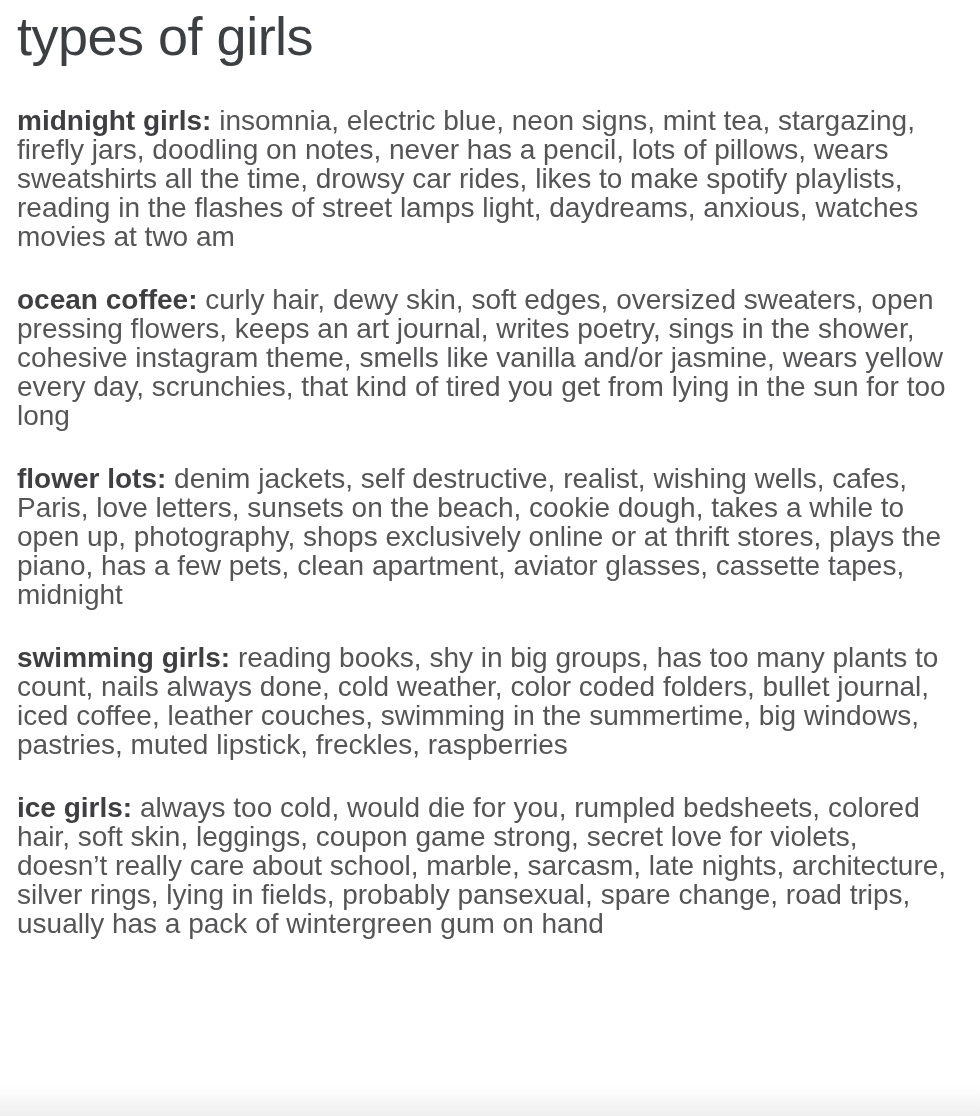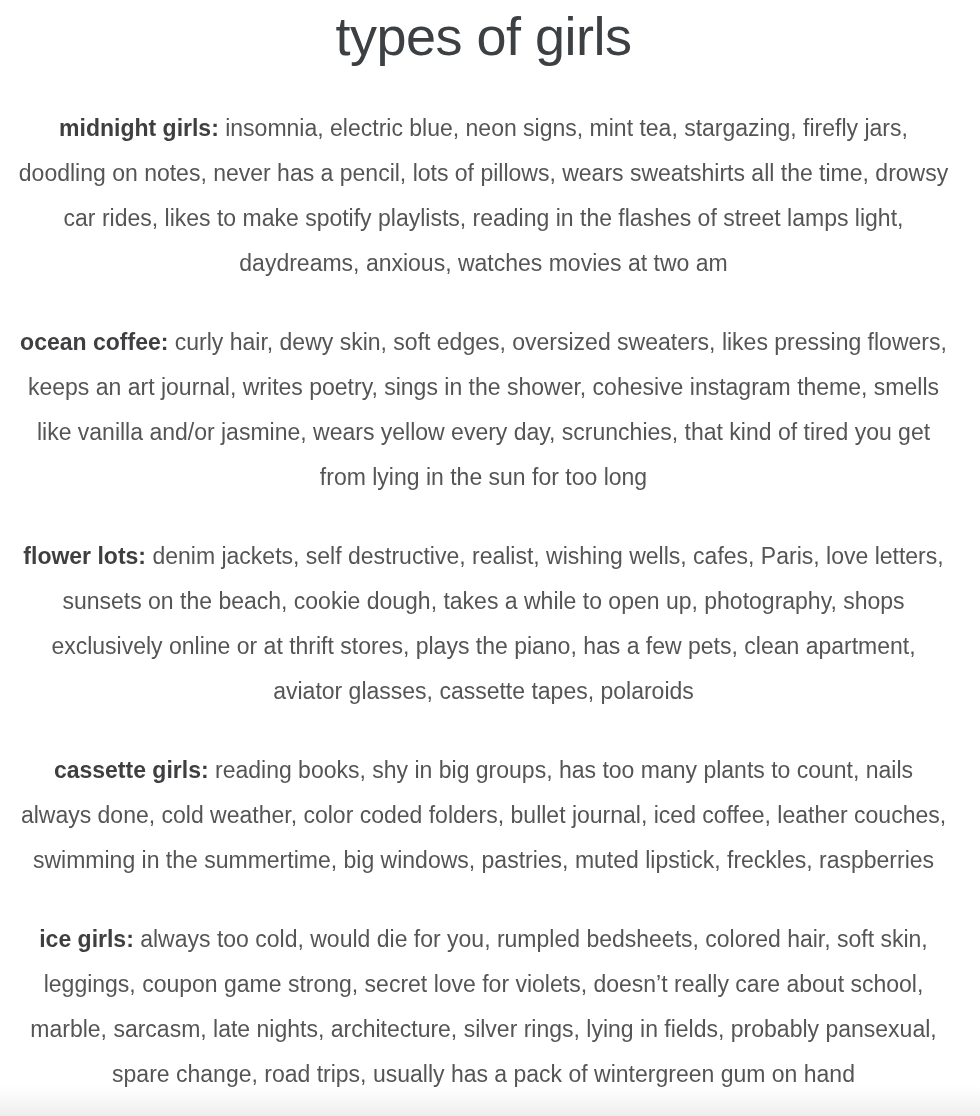--- a/index.html
+++ b/index.html
@@ -8,50 +8,49 @@
     width: 980px;
     height: 1116px;
     background:
       linear-gradient(180deg, #ffffff 0px, #ffffff 1086px, #eeeeee 1116px);
     font-family: "Liberation Sans", "DejaVu Sans", sans-serif;
     overflow: hidden;
   }
   .page {
     padding: 6px 30px 0 17px;
     width: 980px;
-    text-align: center;
   }
   h1.page-title {
     font-size: 54px;
     line-height: 1.12;
     font-weight: 500;
     letter-spacing: -0.5px;
     color: #3d4043;
     margin-bottom: 40px;
   }
   p.type-paragraph {
-    font-size: 23px;
-    line-height: 45px;
+    font-size: 28px;
+    line-height: 29px;
     color: #555557;
     margin-bottom: 34px;
     max-width: 933px;
   }
   p.type-paragraph strong {
     font-weight: bold;
     color: #3f3f41;
   }
 </style>
 </head>
 <body>
 
 <main class="page">
   <h1 class="page-title">types of girls</h1>
 
   <p class="type-paragraph"><strong>midnight girls:</strong><span> insomnia, electric blue, neon signs, mint tea, stargazing, firefly jars, doodling on notes, never has a pencil, lots of pillows, wears sweatshirts all the time, drowsy car rides, likes to make spotify playlists, reading in the flashes of street lamps light, daydreams, anxious, watches movies at two am</span></p>
 
-  <p class="type-paragraph"><strong>ocean coffee:</strong><span> curly hair, dewy skin, soft edges, oversized sweaters, likes pressing flowers, keeps an art journal, writes poetry, sings in the shower, cohesive instagram theme, smells like vanilla and/or jasmine, wears yellow every day, scrunchies, that kind of tired you get from lying in the sun for too long</span></p>
+  <p class="type-paragraph"><strong>ocean coffee:</strong><span> curly hair, dewy skin, soft edges, oversized sweaters, open pressing flowers, keeps an art journal, writes poetry, sings in the shower, cohesive instagram theme, smells like vanilla and/or jasmine, wears yellow every day, scrunchies, that kind of tired you get from lying in the sun for too long</span></p>
 
-  <p class="type-paragraph"><strong>flower lots:</strong><span> denim jackets, self destructive, realist, wishing wells, cafes, Paris, love letters, sunsets on the beach, cookie dough, takes a while to open up, photography, shops exclusively online or at thrift stores, plays the piano, has a few pets, clean apartment, aviator glasses, cassette tapes, polaroids</span></p>
+  <p class="type-paragraph"><strong>flower lots:</strong><span> denim jackets, self destructive, realist, wishing wells, cafes, Paris, love letters, sunsets on the beach, cookie dough, takes a while to open up, photography, shops exclusively online or at thrift stores, plays the piano, has a few pets, clean apartment, aviator glasses, cassette tapes, midnight</span></p>
 
-  <p class="type-paragraph"><strong>cassette girls:</strong><span> reading books, shy in big groups, has too many plants to count, nails always done, cold weather, color coded folders, bullet journal, iced coffee, leather couches, swimming in the summertime, big windows, pastries, muted lipstick, freckles, raspberries</span></p>
+  <p class="type-paragraph"><strong>swimming girls:</strong><span> reading books, shy in big groups, has too many plants to count, nails always done, cold weather, color coded folders, bullet journal, iced coffee, leather couches, swimming in the summertime, big windows, pastries, muted lipstick, freckles, raspberries</span></p>
 
   <p class="type-paragraph"><strong>ice girls:</strong><span> always too cold, would die for you, rumpled bedsheets, colored hair, soft skin, leggings, coupon game strong, secret love for violets, doesn’t really care about school, marble, sarcasm, late nights, architecture, silver rings, lying in fields, probably pansexual, spare change, road trips, usually has a pack of wintergreen gum on hand</span></p>
 </main>
 
 </body></html>

